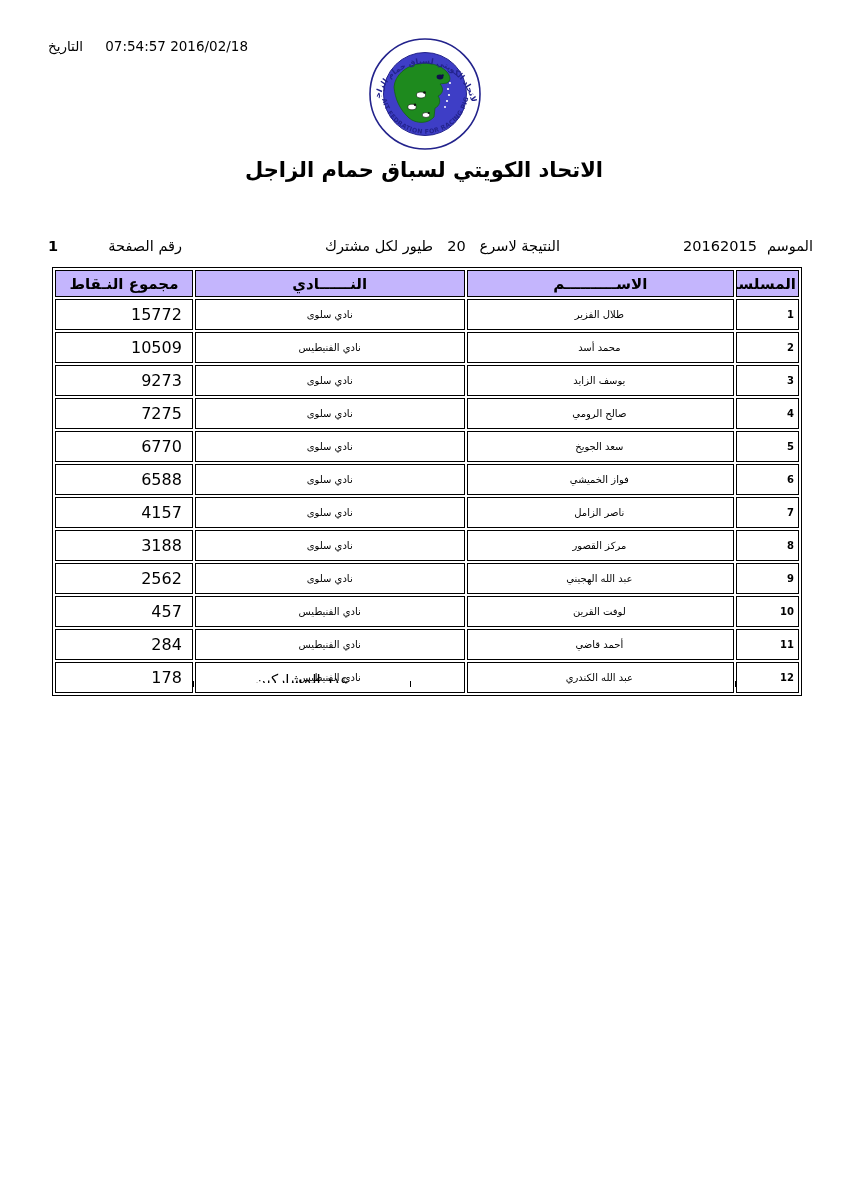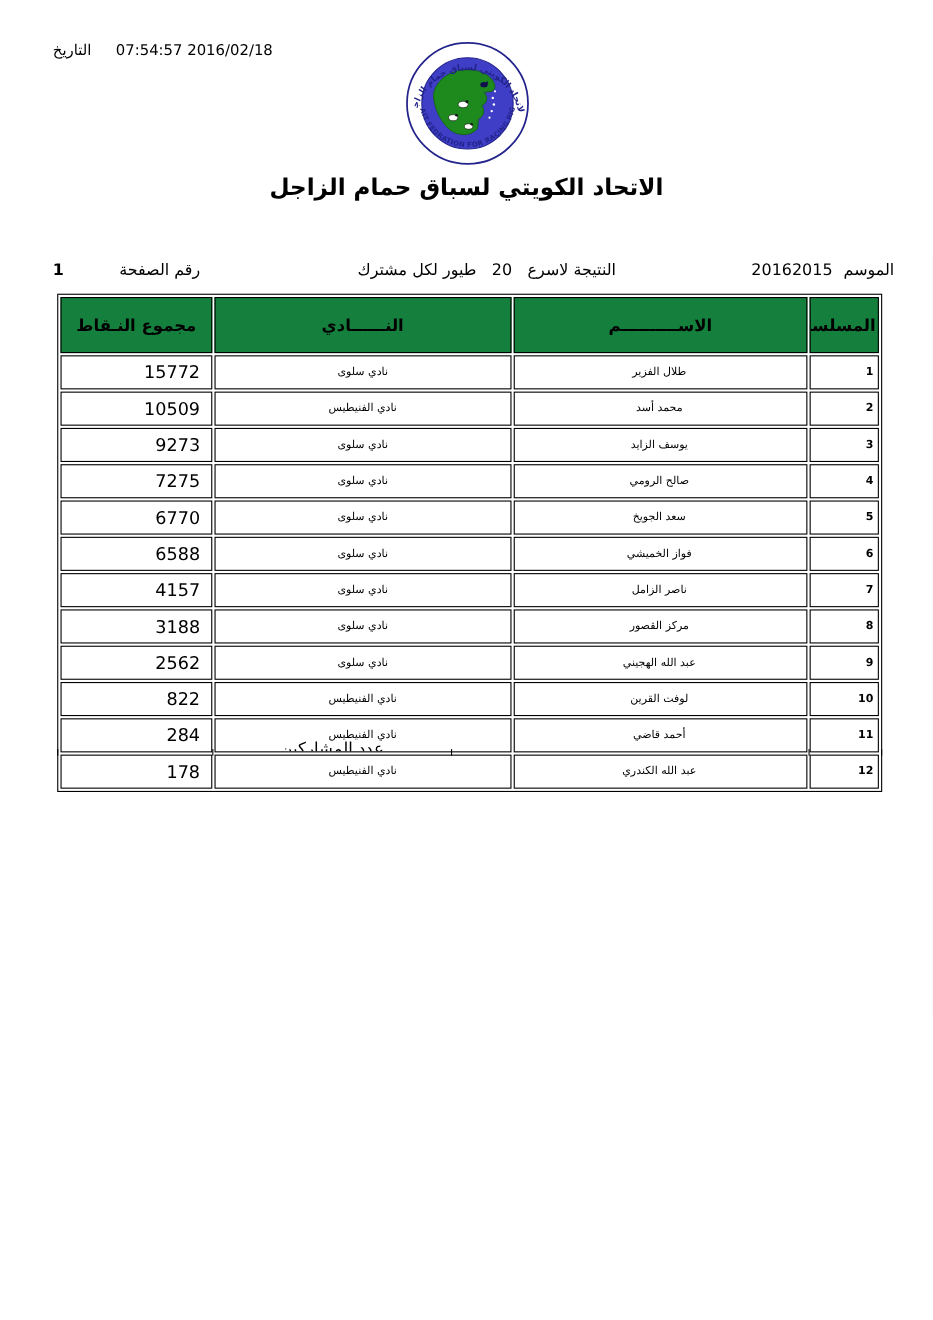--- a/index.html
+++ b/index.html
@@ -23,21 +23,21 @@
   .grp{position:absolute;display:flex;direction:rtl;align-items:baseline;}
   .grp .lbl{font-weight:normal;}
   .grp-season{right:35px;gap:10px;}
   .grp-result{right:288px;gap:14px;}
   .grp-page{left:48px;width:134px;justify-content:space-between;}
 
   
   .tbl-wrap{position:absolute;top:267px;left:52px;width:750px;}
   table{width:750px;border-collapse:separate;border-spacing:2px;background:#fff;border:1px solid #000;table-layout:fixed;}
   th,td{border:1px solid #000;overflow:hidden;white-space:nowrap;}
-  th{background:#15803d;font-weight:bold;font-size:15px;height:25px;padding:12px 4px;margin-left:13px;}
+  th{background:#c4b5fd;font-weight:bold;font-size:15px;height:25px;padding:0 4px;margin-left:13px;}
   td{height:29px;font-size:10px;padding:0 4px;}
   col.w-serial{width:62px;} col.w-name{width:264px;} col.w-club{width:266px;} col.w-points{width:136px;}
   th.h-serial{text-align:right;padding-right:2px;}
   th.h-name,th.h-club{text-align:center;}
   th.h-points{text-align:center;}
   td.c-serial{text-align:right;font-weight:bold;padding-right:4px;}
   td.c-name{text-align:center;padding-right:6px;}
   td.c-club{text-align:center;}
   td.c-points{text-align:right;direction:ltr;font-size:16px;padding-right:10px;text-align:right;}
   td.c-points{direction:rtl;}
@@ -182,21 +182,21 @@
           <tr>
       <td class="c-serial">9</td>
       <td class="c-name">عبد الله الهجيني</td>
       <td class="c-club">نادي سلوى</td>
       <td class="c-points">2562</td>
     </tr>
           <tr>
       <td class="c-serial">10</td>
       <td class="c-name">لوفت القرين</td>
       <td class="c-club">نادي الفنيطيس</td>
-      <td class="c-points">822</td>
+      <td class="c-points">457</td>
     </tr>
           <tr>
       <td class="c-serial">11</td>
       <td class="c-name">أحمد قاضي</td>
       <td class="c-club">نادي الفنيطيس</td>
       <td class="c-points">284</td>
     </tr>
           <tr>
       <td class="c-serial">12</td>
       <td class="c-name">عبد الله الكندري</td>

